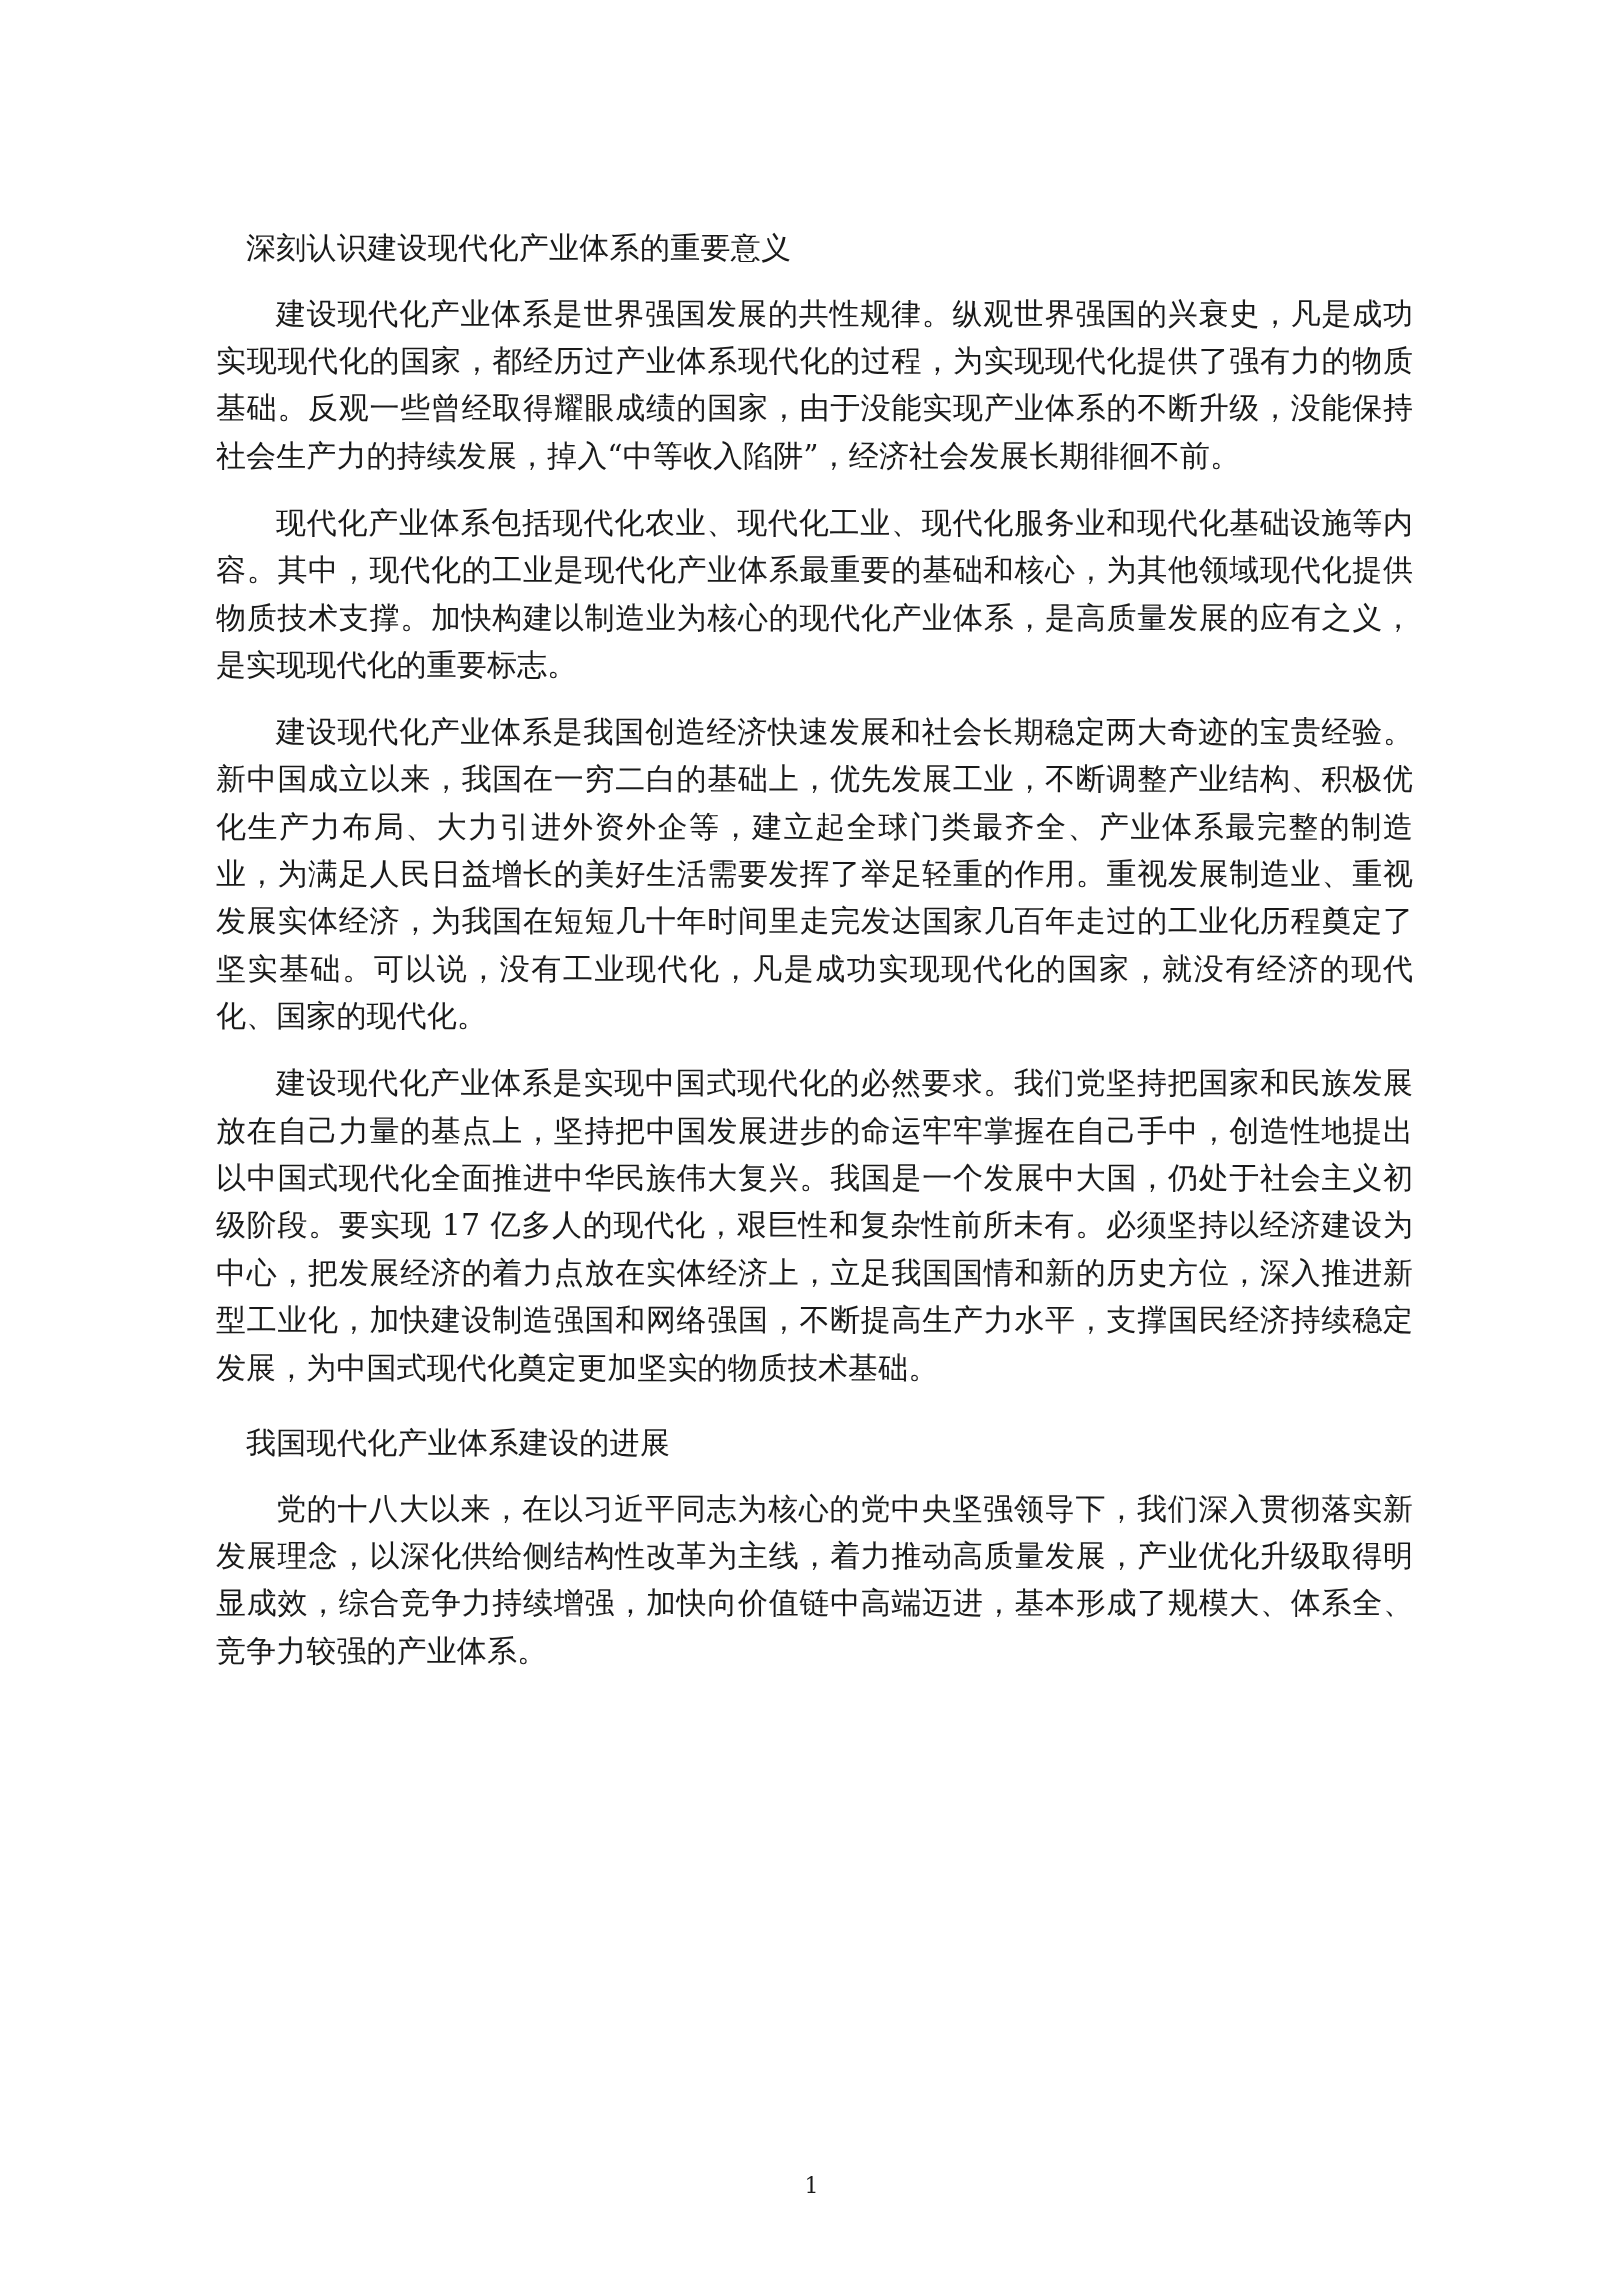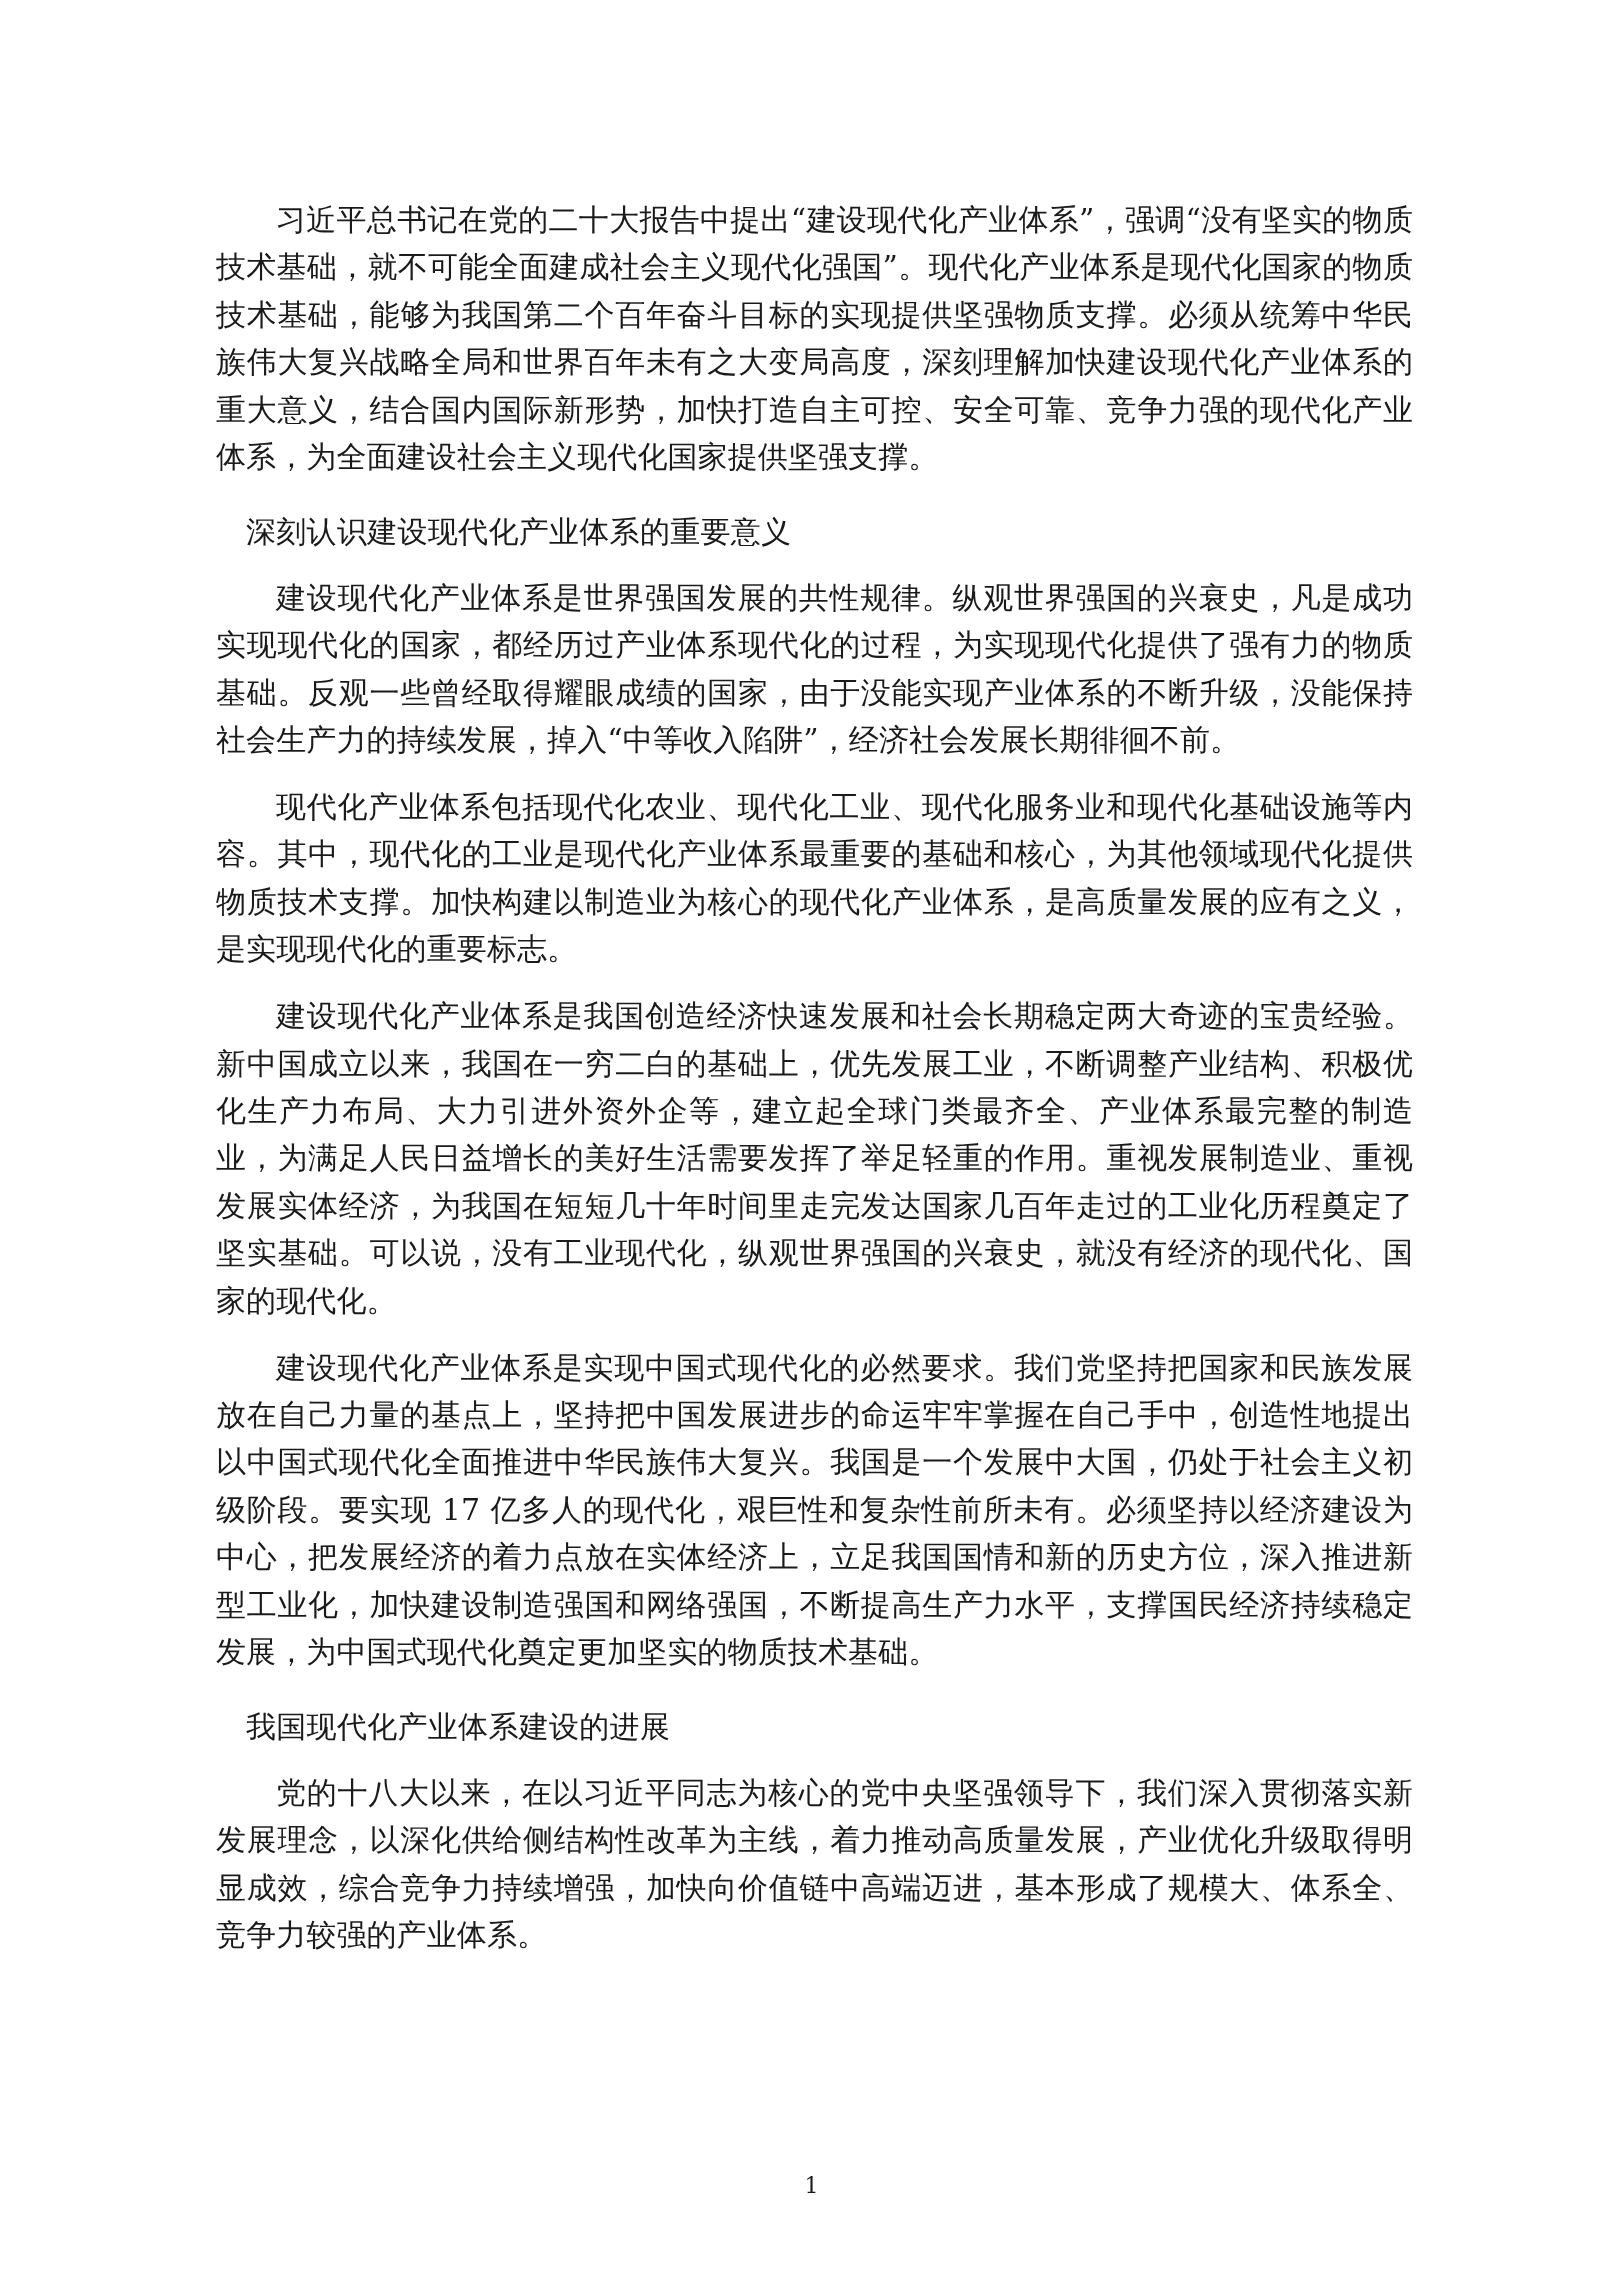--- a/index.html
+++ b/index.html
@@ -54,29 +54,28 @@
     font-family: "DejaVu Serif", "Liberation Serif", serif;
     color: #1a1a1a;
   }
 </style>
 </head>
 <body>
 
 <div class="page">
   <div class="doc-body">
 
-    <p class="para">习近平总书记在党的二十大报告中提出“建设现代化产业体系”，强调“没有坚实的物质技术基础，就不可能全面建成社会主义现代化强国”。现代化产业体系是现代化国家的物质技术基础，能够为我国第二个百年奋斗目标的实现提供坚强物质支撑。必须从统筹中华民族伟大复兴战略全局和世界百年未有之大变局高度，深刻理解加快建设现代化产业体系的重大意义，结合国内国际新形势，加快打造自主可控、安全可靠、竞争力强的现代化产业体系，为全面建设社会主义现代化国家提供坚强支撑。</p>
 
     <h2 class="heading">深刻认识建设现代化产业体系的重要意义</h2>
 
     <p class="para">建设现代化产业体系是世界强国发展的共性规律。纵观世界强国的兴衰史，凡是成功实现现代化的国家，都经历过产业体系现代化的过程，为实现现代化提供了强有力的物质基础。反观一些曾经取得耀眼成绩的国家，由于没能实现产业体系的不断升级，没能保持社会生产力的持续发展，掉入“中等收入陷阱”，经济社会发展长期徘徊不前。</p>
 
     <p class="para">现代化产业体系包括现代化农业、现代化工业、现代化服务业和现代化基础设施等内容。其中，现代化的工业是现代化产业体系最重要的基础和核心，为其他领域现代化提供物质技术支撑。加快构建以制造业为核心的现代化产业体系，是高质量发展的应有之义，是实现现代化的重要标志。</p>
 
-    <p class="para">建设现代化产业体系是我国创造经济快速发展和社会长期稳定两大奇迹的宝贵经验。新中国成立以来，我国在一穷二白的基础上，优先发展工业，不断调整产业结构、积极优化生产力布局、大力引进外资外企等，建立起全球门类最齐全、产业体系最完整的制造业，为满足人民日益增长的美好生活需要发挥了举足轻重的作用。重视发展制造业、重视发展实体经济，为我国在短短几十年时间里走完发达国家几百年走过的工业化历程奠定了坚实基础。可以说，没有工业现代化，纵观世界强国的兴衰史，就没有经济的现代化、国家的现代化。</p>
+    <p class="para">建设现代化产业体系是我国创造经济快速发展和社会长期稳定两大奇迹的宝贵经验。新中国成立以来，我国在一穷二白的基础上，优先发展工业，不断调整产业结构、积极优化生产力布局、大力引进外资外企等，建立起全球门类最齐全、产业体系最完整的制造业，为满足人民日益增长的美好生活需要发挥了举足轻重的作用。重视发展制造业、重视发展实体经济，为我国在短短几十年时间里走完发达国家几百年走过的工业化历程奠定了坚实基础。可以说，没有工业现代化，凡是成功实现现代化的国家，就没有经济的现代化、国家的现代化。</p>
 
     <p class="para">建设现代化产业体系是实现中国式现代化的必然要求。我们党坚持把国家和民族发展放在自己力量的基点上，坚持把中国发展进步的命运牢牢掌握在自己手中，创造性地提出以中国式现代化全面推进中华民族伟大复兴。我国是一个发展中大国，仍处于社会主义初级阶段。要实现 17 亿多人的现代化，艰巨性和复杂性前所未有。必须坚持以经济建设为中心，把发展经济的着力点放在实体经济上，立足我国国情和新的历史方位，深入推进新型工业化，加快建设制造强国和网络强国，不断提高生产力水平，支撑国民经济持续稳定发展，为中国式现代化奠定更加坚实的物质技术基础。</p>
 
     <h2 class="heading">我国现代化产业体系建设的进展</h2>
 
     <p class="para">党的十八大以来，在以习近平同志为核心的党中央坚强领导下，我们深入贯彻落实新发展理念，以深化供给侧结构性改革为主线，着力推动高质量发展，产业优化升级取得明显成效，综合竞争力持续增强，加快向价值链中高端迈进，基本形成了规模大、体系全、竞争力较强的产业体系。</p>
 
   </div>
 
   <div class="page-number">1</div>

